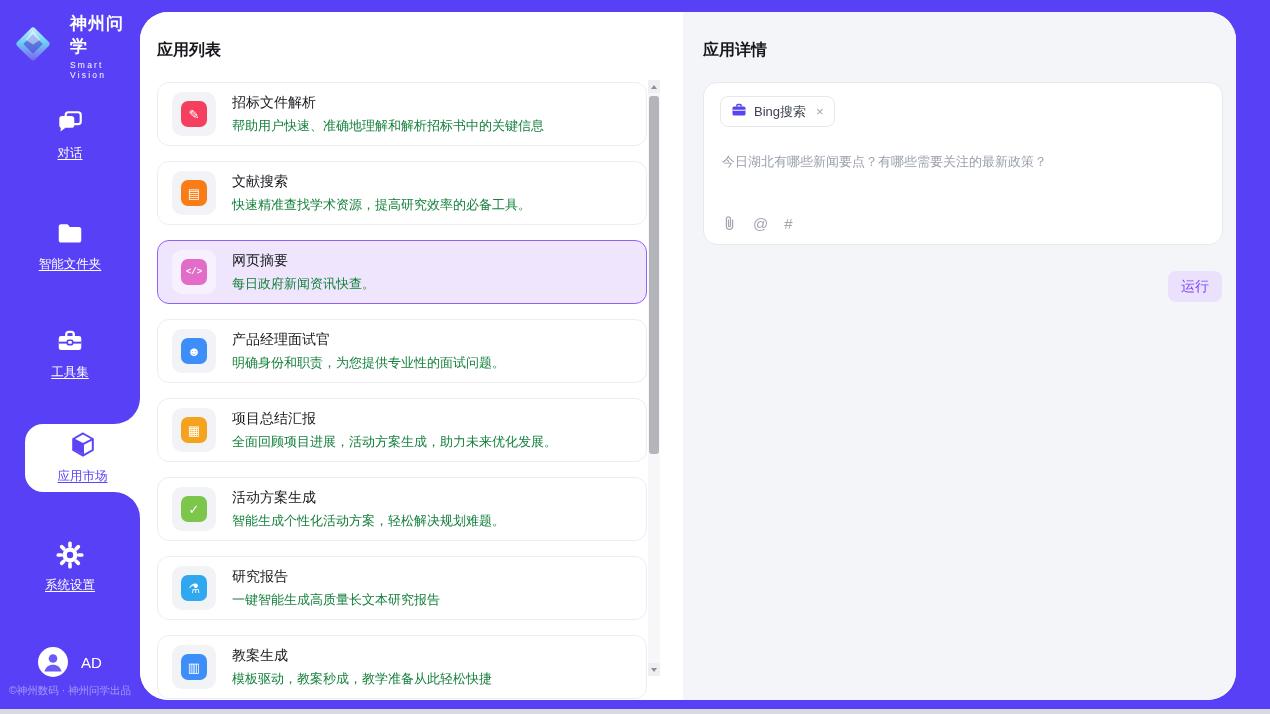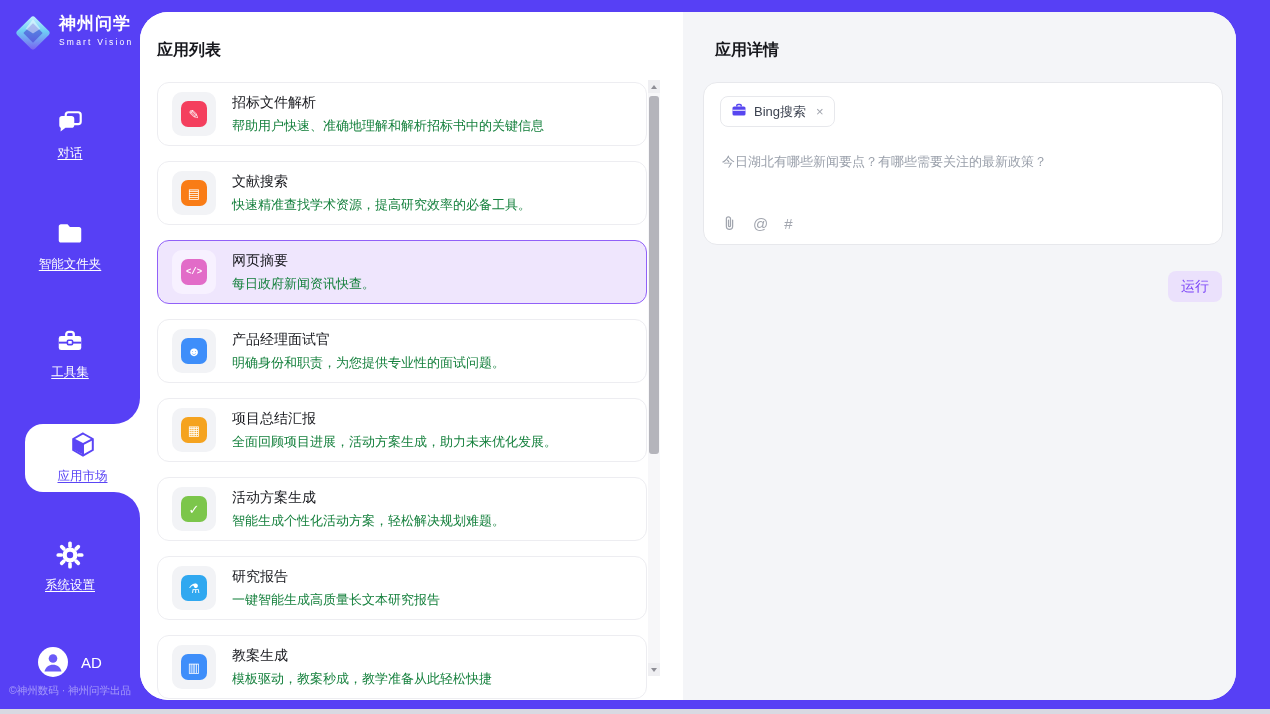--- a/index.html
+++ b/index.html
@@ -4,21 +4,21 @@
 <style>
   * { margin:0; padding:0; box-sizing:border-box; }
   html,body { width:1270px; height:714px; }
   body {
     position:relative; overflow:hidden;
     background:#5740f5;
     font-family:"Liberation Sans","DejaVu Sans",sans-serif;
   }
   
   .sidebar { position:absolute; left:0; top:0; width:140px; height:714px; color:#fff; }
-  .logo { position:absolute; left:12px; top:12px; display:flex; gap:5px; }
+  .logo { position:absolute; left:12px; top:12px; display:flex; align-items:center; gap:16px; }
   .logo-text .cn { font-size:17px; font-weight:bold; letter-spacing:1px; }
   .logo-text .en { font-size:8.5px; letter-spacing:2.2px; margin-top:2px; }
   .nav-item { position:absolute; left:0; width:140px; text-align:center; cursor:pointer; }
   .nav-item .ico { display:flex; justify-content:center; }
   .nav-item .lbl { display:block; font-size:12.5px; margin-top:7px; text-decoration:underline; text-underline-offset:2px; }
   .nav-item.active { left:25px; width:115px; height:68px; background:#fff; border-radius:18px 0 0 18px; color:#5b45f5; padding-top:5px; }
   .curve { position:absolute; right:0; width:26px; height:26px; background:#fff; }
   .curve-top { top:-26px; } .curve-top::after { content:""; position:absolute; inset:0; background:#5740f5; border-bottom-right-radius:26px; }
   .curve-bottom { bottom:-26px; } .curve-bottom::after { content:""; position:absolute; inset:0; background:#5740f5; border-top-right-radius:26px; }
   .user { position:absolute; left:38px; top:647px; display:flex; align-items:center; gap:13px; font-size:15px; }
@@ -41,21 +41,21 @@
   .card-desc { font-size:13px; color:#15803d; }
   
   .scrollbar { position:absolute; right:23px; top:68px; width:12px; height:596px; background:#f7f7f9; }
   .sb-btn { position:absolute; left:0; width:12px; height:13px; background:#efeff2; display:flex; align-items:center; justify-content:center; cursor:pointer; }
   .sb-up { top:0; } .sb-down { bottom:0; }
   .tri-up { width:0; height:0; border-left:3.5px solid transparent; border-right:3.5px solid transparent; border-bottom:4.5px solid #8e8e96; }
   .tri-down { width:0; height:0; border-left:3.5px solid transparent; border-right:3.5px solid transparent; border-top:4.5px solid #8e8e96; }
   .sb-thumb { position:absolute; left:1px; top:16px; width:10px; height:358px; background:#b4b4bb; border-radius:3px; cursor:grab; }
   
   .detail-panel { flex:1; background:#f4f5f8; position:relative; }
-  .detail-panel .panel-title { left:32px; }
+  .detail-panel .panel-title { left:20px; }
   .input-card { position:absolute; left:20px; right:13px; top:70px; height:163px; background:#fff; border:1px solid #e7e8ec; border-radius:14px; }
   .chip { position:absolute; left:16px; top:13px; height:31px; border:1px solid #e7e8ec; border-radius:8px; display:inline-flex; align-items:center; gap:7px; padding:0 10px; background:#fff; font-size:13px; color:#3c4250; }
   .chip-close { color:#a0a4ad; font-size:13px; margin-left:3px; cursor:pointer; }
   .query { position:absolute; left:18px; right:16px; top:69px; font-size:13px; color:#9aa0ab; line-height:1.5; cursor:text; }
   .tools { position:absolute; left:18px; bottom:12px; display:flex; align-items:center; gap:16px; color:#a2a6af; font-size:15px; }
   .tools .t { cursor:pointer; display:flex; align-items:center; }
   .run-btn { position:absolute; right:14px; top:259px; min-width:51px; height:31px; padding:3px 13px; background:#ebe1fc; color:#7b45f7; border:none; border-radius:8px; font-size:14px; cursor:pointer; font-family:inherit; }
 </style>
 </head>
 <body>

